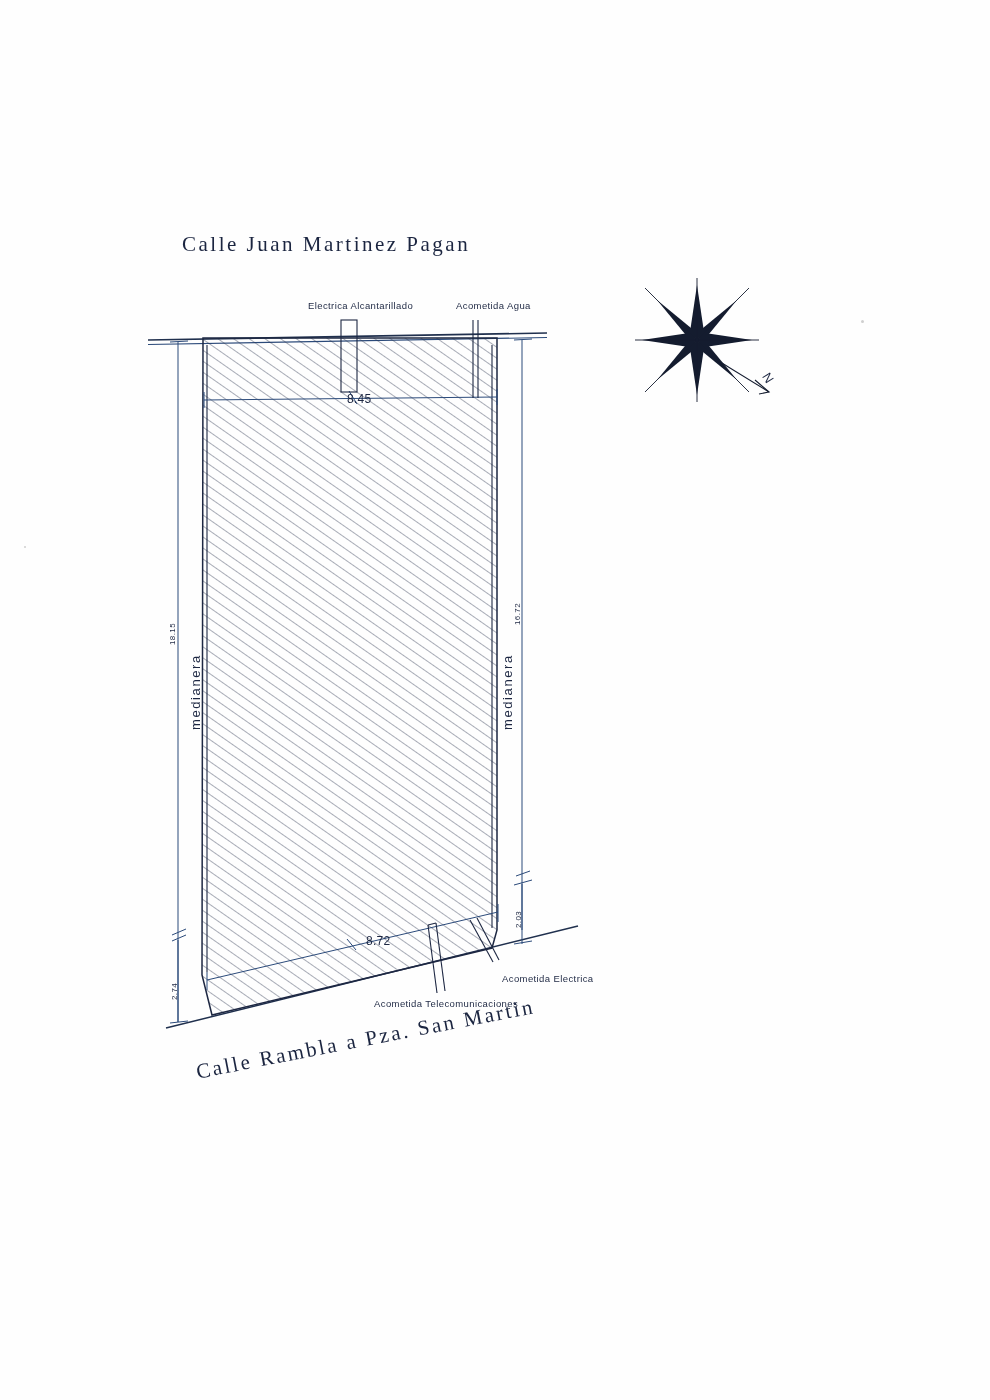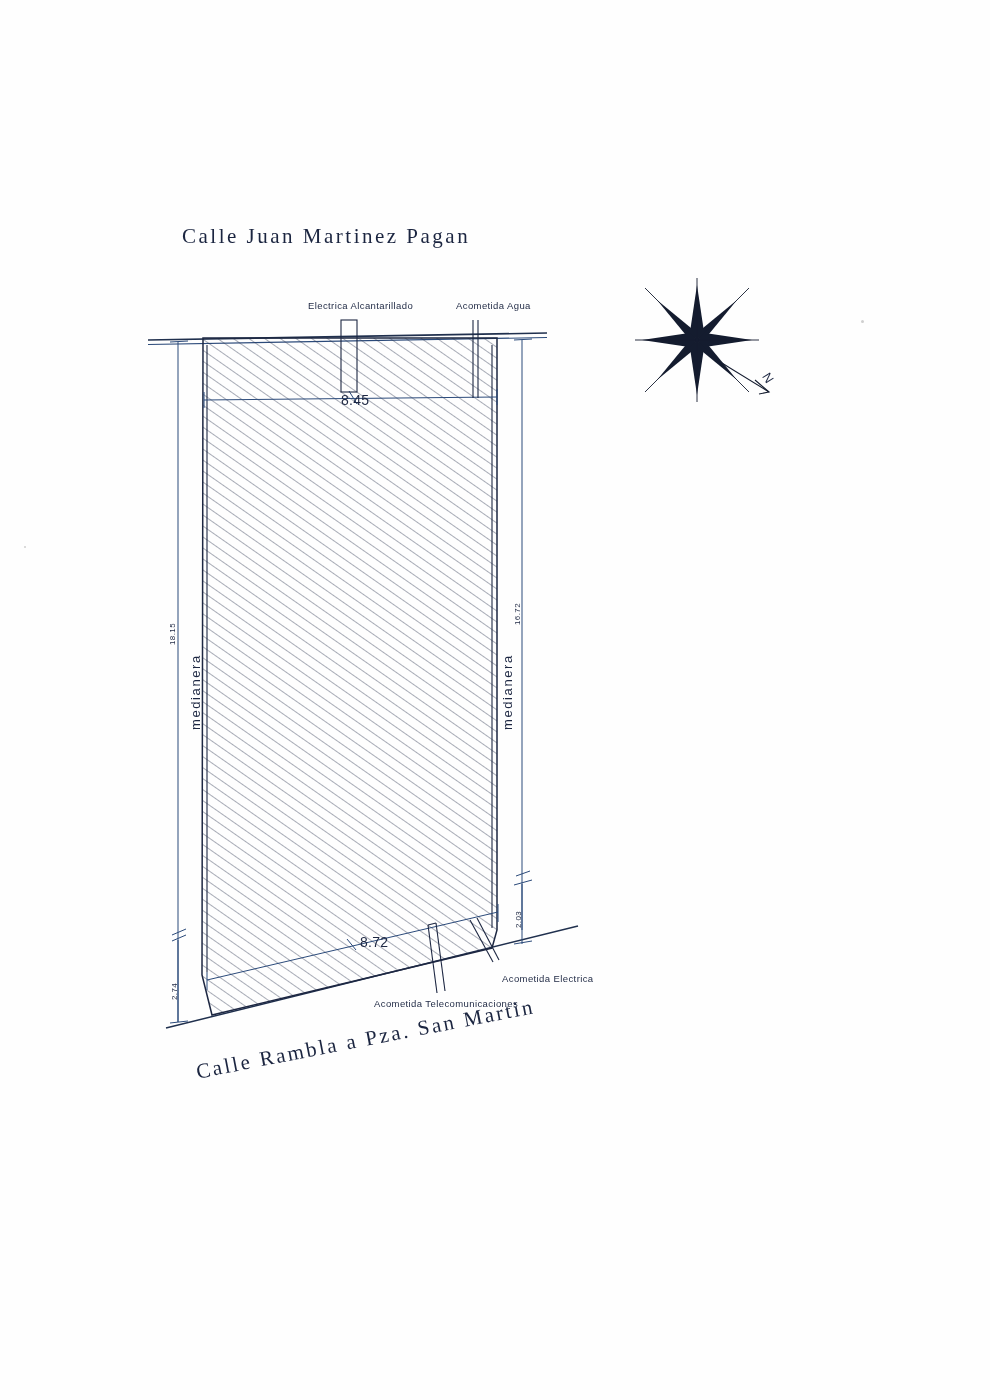--- a/index.html
+++ b/index.html
@@ -39,23 +39,24 @@
     transform: rotate(-11deg);
     transform-origin: left top;
   }
   .annot {
     font-size: 9.5px;
     letter-spacing: 0.4px;
     color: #1d2742;
     font-family: "Liberation Sans", sans-serif;
   }
   .dim {
-    font-size: 14px;
+    font-size: 12px;
     letter-spacing: 0.3px;
     color: #1d2742;
+    margin-left: 6px;
   }
   .vlabel {
     font-size: 13px;
     letter-spacing: 1.6px;
     color: #1d2742;
     transform-origin: left top;
     transform: rotate(-90deg);
   }
   .vdim {
     font-size: 8px;
@@ -195,21 +196,21 @@
         <line x1="-62" y1="0" x2="62" y2="0"></line>
       </g>
 
       <g stroke="#141c2f" stroke-width="1.1" fill="none">
         <line x1="20" y1="20" x2="72" y2="52"></line>
         <polyline points="58,40 72,52 62,54"></polyline>
       </g>
     </g>
   </svg>
 
-  <div class="txt street-title" style="left:182px; top:224px;">Calle Juan Martinez Pagan</div>
+  <div class="txt street-title" style="left:182px; top:232px;">Calle Juan Martinez Pagan</div>
 
   <div class="txt street-bottom" style="left:194px; top:1060px;">Calle Rambla a Pza. San Martin</div>
 
   <div class="txt annot" style="left:308px; top:300px;">Electrica Alcantarillado</div>
 
   <div class="txt annot" style="left:456px; top:300px;">Acometida Agua</div>
 
   <div class="txt annot" style="left:502px; top:965px;margin-top:8px;">Acometida Electrica</div>
 
   <div class="txt annot" style="left:374px; top:998px;text-align:right;">Acometida Telecomunicaciones</div>

